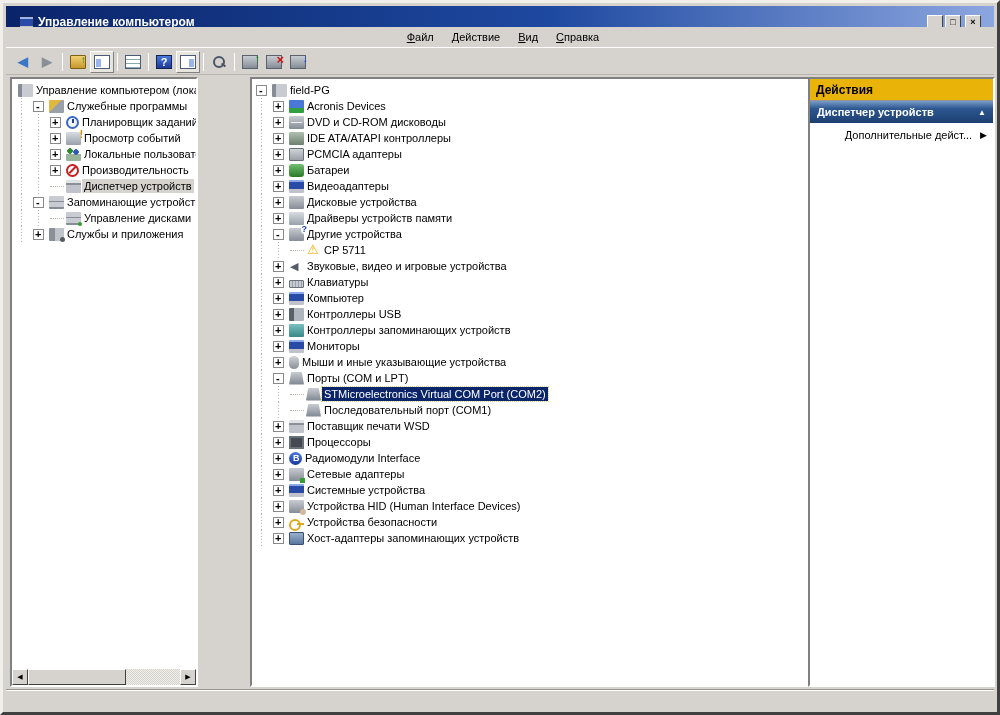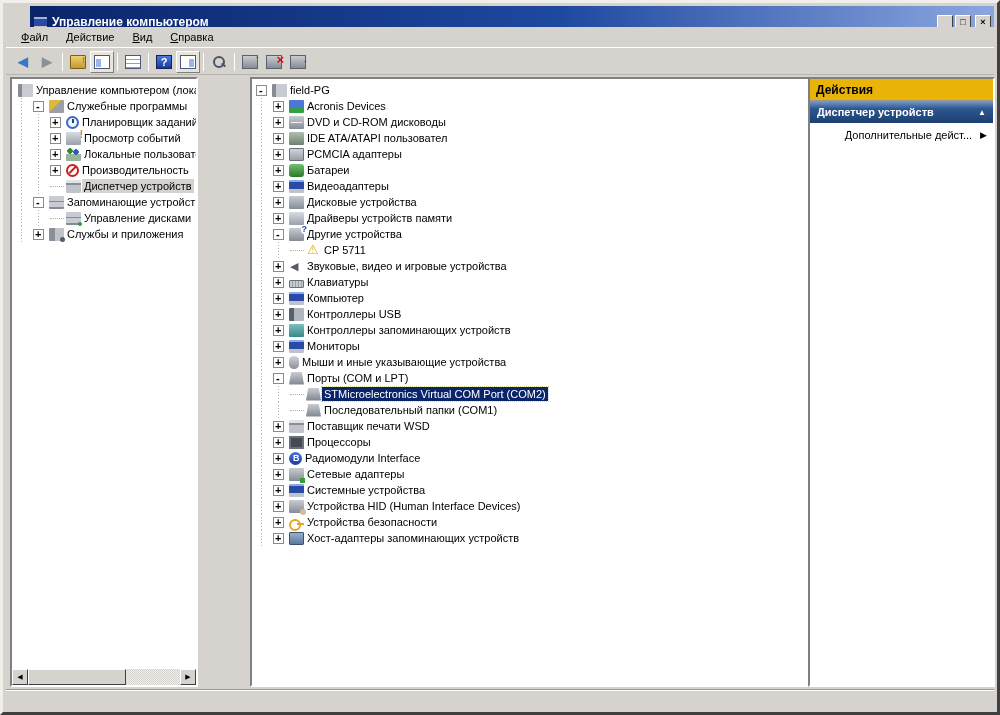--- a/index.html
+++ b/index.html
@@ -2,32 +2,32 @@
 <html><head>
 <meta charset="utf-8">
 <style>
   html,body{margin:0;padding:0;background:#3a6ea5;}
   *{box-sizing:border-box;font-family:"Liberation Sans",sans-serif;}
   #stage{position:relative;width:1000px;height:715px;background:#d6d3ce;
          border:3px solid;border-color:#f0efe9 #404040 #404040 #f0efe9;overflow:hidden;}
   
   .titlebar{position:absolute;left:3px;top:3px;right:3px;height:32px;
     background:linear-gradient(to right,#0a246a,#1e49a0 55%,#8ca6e0);
-    display:flex;align-items:center;padding:0 3px;color:#fff;margin-left:24px;}
+    display:flex;align-items:center;padding:0 13px;color:#fff;}
   .title-ico{width:15px;height:13px;margin-right:4px;position:relative;
     background:linear-gradient(180deg,#9ab4ec 0 2px,#2a4aa8 2px 9px,#c0c4ca 9px);
     border:1px solid #14244e;}
   .titlebar .t{font-size:12px;font-weight:bold;flex:1;white-space:nowrap;}
   .winbtn{width:16px;height:14px;margin-left:2px;background:#d6d3ce;
     border:1px solid;border-color:#fff #404040 #404040 #fff;
     font-size:9px;font-weight:bold;color:#000;display:flex;align-items:center;justify-content:center;line-height:1;}
   .winbtn.min span{transform:translateY(3px);}
   
   .menubar{position:absolute;left:3px;top:24px;right:3px;height:21px;background:#d6d3ce;
-    display:flex;align-items:center;padding-left:6px;border-bottom:1px solid #fff;}
+    display:flex;align-items:center;padding-left:6px;border-bottom:1px solid #fff;justify-content:center;}
   .menu-item{padding:2px 9px;font-size:11px;color:#000;}
   .menu-item span{display:inline-block;}
   .menu-item span::first-letter{text-decoration:underline;}
   
   .toolbar{position:absolute;left:3px;top:46px;right:3px;height:26px;background:#d6d3ce;
     display:flex;align-items:center;padding-left:5px;border-bottom:1px solid #b8b4ae;}
   .tbtn{width:24px;height:22px;display:flex;align-items:center;justify-content:center;position:relative;}
   .tbtn.latched{border:1px solid;border-color:#fff #808080 #808080 #fff;background:#e8e5df;}
   .tsep{width:1px;height:18px;background:#9a968e;border-right:1px solid #fff;margin:0 3px;}
   .g{font-size:13px;line-height:1;}
@@ -299,21 +299,21 @@
         <div class="tree-row">
           <span class="indent"></span>
           <span class="expander exp-plus"></span>
           <span class="ic i-dvd-drive"></span>
           <span class="lbl">DVD и CD-ROM дисководы</span>
         </div>
         <div class="tree-row">
           <span class="indent"></span>
           <span class="expander exp-plus"></span>
           <span class="ic i-ide-controller"></span>
-          <span class="lbl">IDE ATA/ATAPI пользовател</span>
+          <span class="lbl">IDE ATA/ATAPI контроллеры</span>
         </div>
         <div class="tree-row">
           <span class="indent"></span>
           <span class="expander exp-plus"></span>
           <span class="ic i-pcmcia"></span>
           <span class="lbl">PCMCIA адаптеры</span>
         </div>
         <div class="tree-row">
           <span class="indent"></span>
           <span class="expander exp-plus"></span>
@@ -404,21 +404,21 @@
           <span class="indent"></span>
           <span class="exp-spacer"></span>
           <span class="ic i-serial-port"></span>
           <span class="lbl sel-active">STMicroelectronics Virtual COM Port (COM2)</span>
         </div>
         <div class="tree-row">
           <span class="indent"></span>
           <span class="indent"></span>
           <span class="exp-spacer"></span>
           <span class="ic i-serial-port"></span>
-          <span class="lbl">Последовательный папки (COM1)</span>
+          <span class="lbl">Последовательный порт (COM1)</span>
         </div>
         <div class="tree-row">
           <span class="indent"></span>
           <span class="expander exp-plus"></span>
           <span class="ic i-printer-wsd"></span>
           <span class="lbl">Поставщик печати WSD</span>
         </div>
         <div class="tree-row">
           <span class="indent"></span>
           <span class="expander exp-plus"></span>

